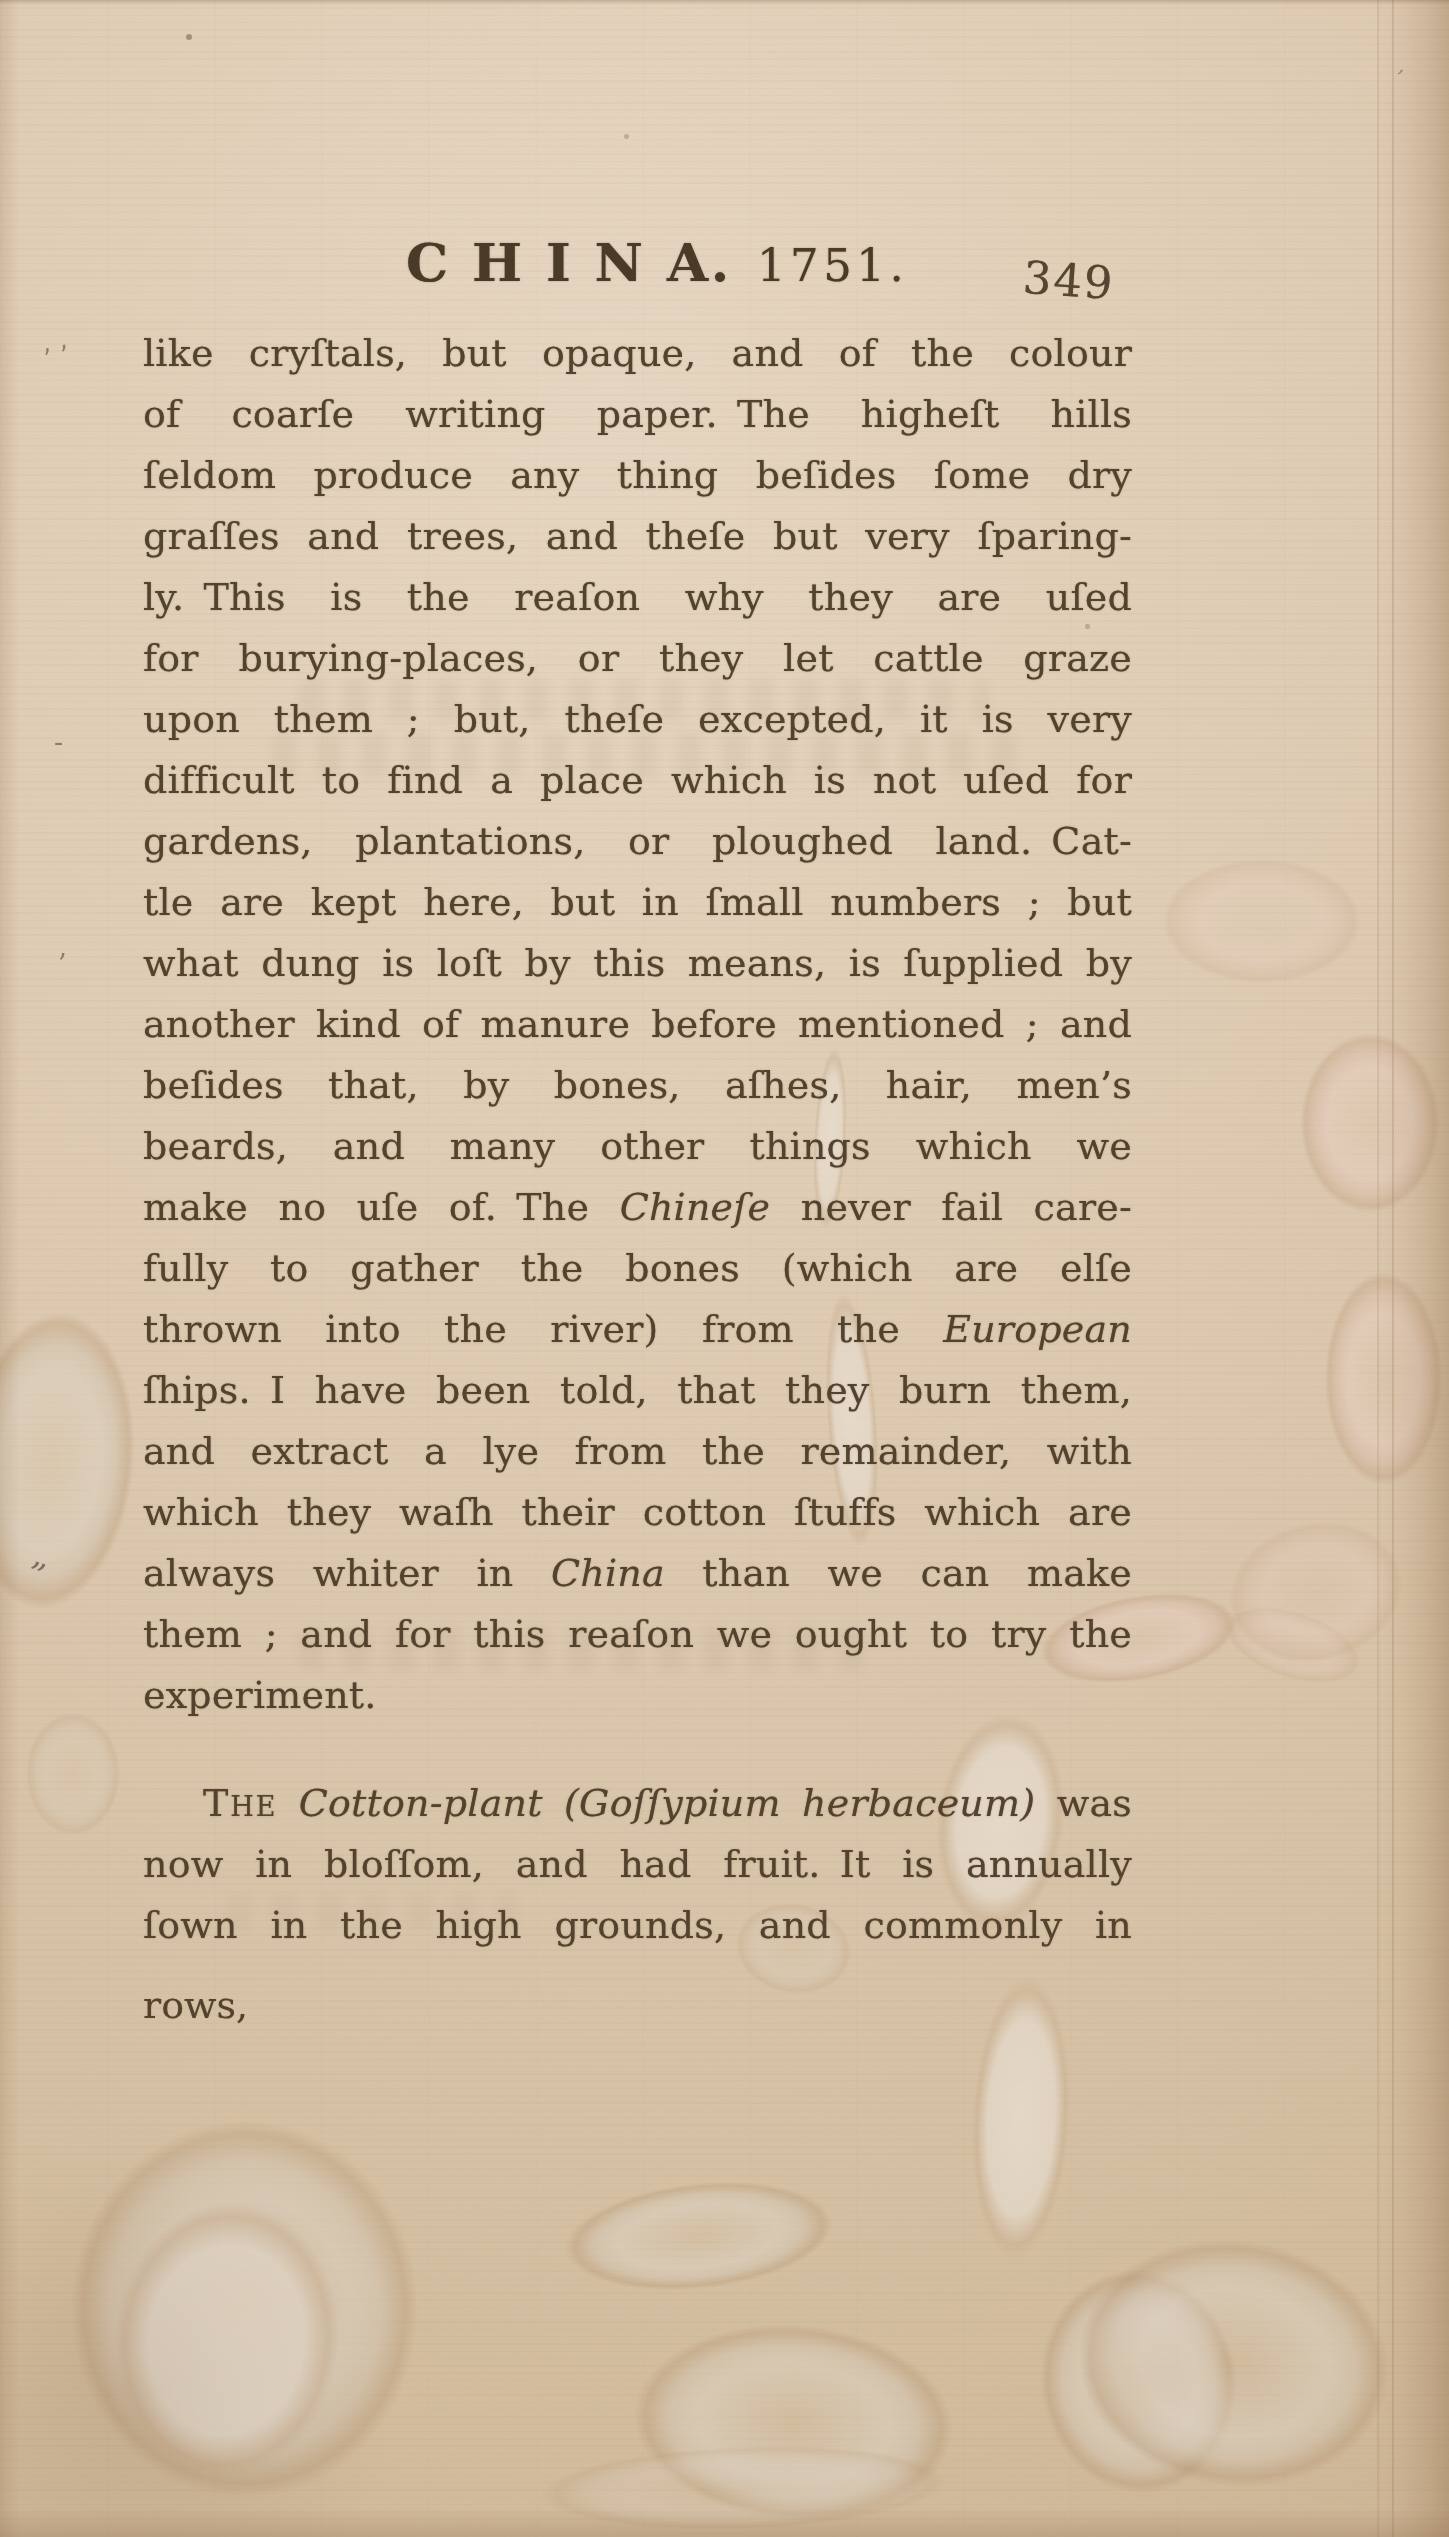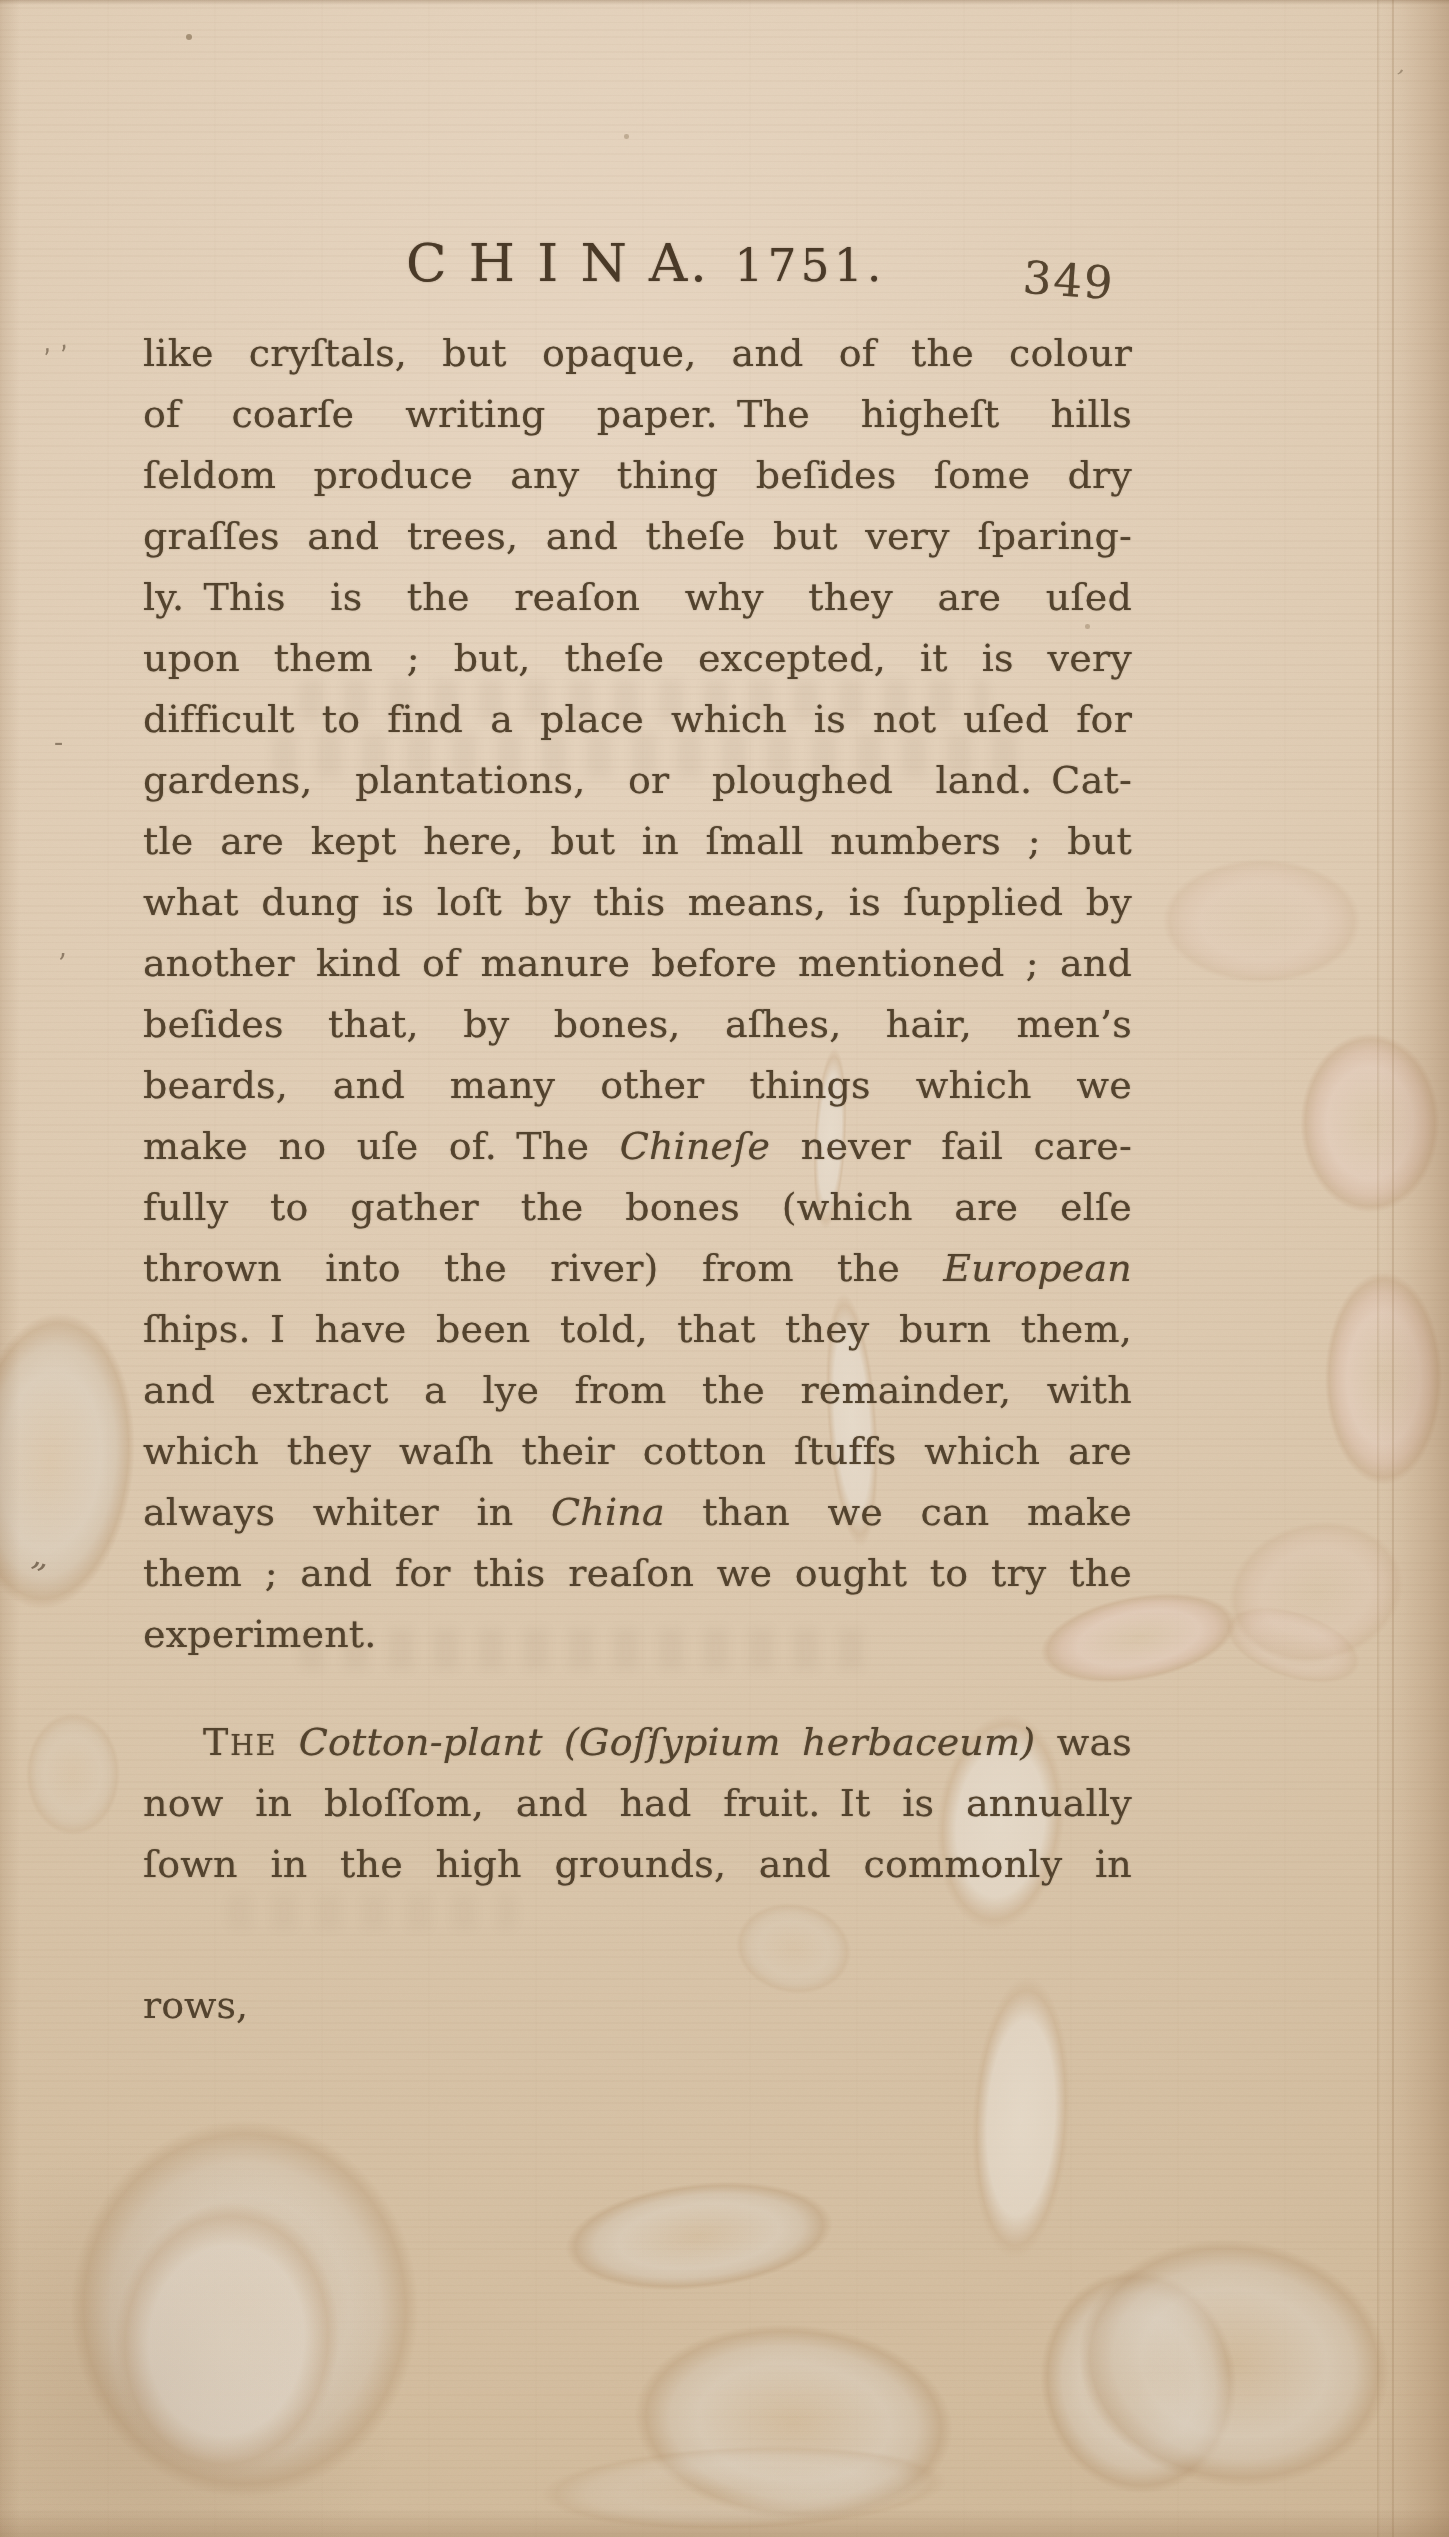--- a/index.html
+++ b/index.html
@@ -25,21 +25,21 @@
   .edge-left{position:absolute;top:0;left:0;width:20px;height:100%;
     background:linear-gradient(to right, rgba(140,105,70,.18), rgba(140,105,70,0));}
   .edge-top{position:absolute;top:0;left:0;width:100%;height:5.4px;background:linear-gradient(to bottom, rgba(120,90,60,.28), rgba(120,90,60,0));}
   .edge-bottom{position:absolute;bottom:0;left:0;width:100%;height:29px;background:linear-gradient(to top, rgba(130,95,60,.24), rgba(130,95,60,0));}
   .corner-shade{position:absolute;left:-109px;bottom:-109px;width:508px;height:508px;border-radius:50%;
     background:radial-gradient(closest-side, rgba(120,90,60,.14), rgba(120,90,60,0));}
 
   
   .header{position:absolute;top:236px;left:406px;line-height:1;color:#493927;white-space:nowrap;
     text-shadow:0 0 0.9px rgba(73,57,39,.65), 0 0 2.7px rgba(73,57,39,.15);}
-  .title{font-size:53px;letter-spacing:2.7px;}
+  .title{font-size:53px;letter-spacing:2.7px;font-weight:bold;}
   .year{font-size:45px;letter-spacing:4.5px;margin-left:25px;}
   .page-number{position:absolute;top:254px;left:1023px;font-size:45px;letter-spacing:1.8px;color:#55442f;
     transform:rotate(4deg);text-shadow:0 0 0.9px rgba(85,68,47,.6);}
 
   
   .textblock{position:absolute;left:143px;top:323px;width:989px;font-size:38px;line-height:61px;
     color:var(--ink,#52422d);letter-spacing:0.2px;word-spacing:1.8px;
     text-shadow:0 0 0.9px rgba(82,66,45,.55), 0 0 2.3px rgba(82,66,45,.16);}
   .line{text-align:justify;text-align-last:justify;}
   .line-last{text-align-last:left;}
@@ -110,20 +110,21 @@
   </div>
   <div class="page-number">349</div>
 
   <div class="textblock" id="textblock">
       <div class="para para1">
         <div class="line"><span>like cryſtals, but opaque, and of the colour</span></div>
         <div class="line"><span>of coarſe writing paper. The higheſt hills</span></div>
         <div class="line"><span>ſeldom produce any thing beſides ſome dry</span></div>
         <div class="line"><span>graſſes and trees, and theſe but very ſparing-</span></div>
         <div class="line"><span>ly. This is the reaſon why they are uſed</span></div>
+        <div class="line"><span>for burying-places, or they let cattle graze</span></div>
         <div class="line"><span>upon them ; but, theſe excepted, it is very</span></div>
         <div class="line"><span>difficult to find a place which is not uſed for</span></div>
         <div class="line"><span>gardens, plantations, or ploughed land. Cat-</span></div>
         <div class="line"><span>tle are kept here, but in ſmall numbers ; but</span></div>
         <div class="line"><span>what dung is loſt by this means, is ſupplied by</span></div>
         <div class="line"><span>another kind of manure before mentioned ; and</span></div>
         <div class="line"><span>beſides that, by bones, aſhes, hair, men’s</span></div>
         <div class="line"><span>beards, and many other things which we</span></div>
         <div class="line"><span>make no uſe of. The </span><span class="it">Chineſe</span><span> never fail care-</span></div>
         <div class="line"><span>fully to gather the bones (which are elſe</span></div>

